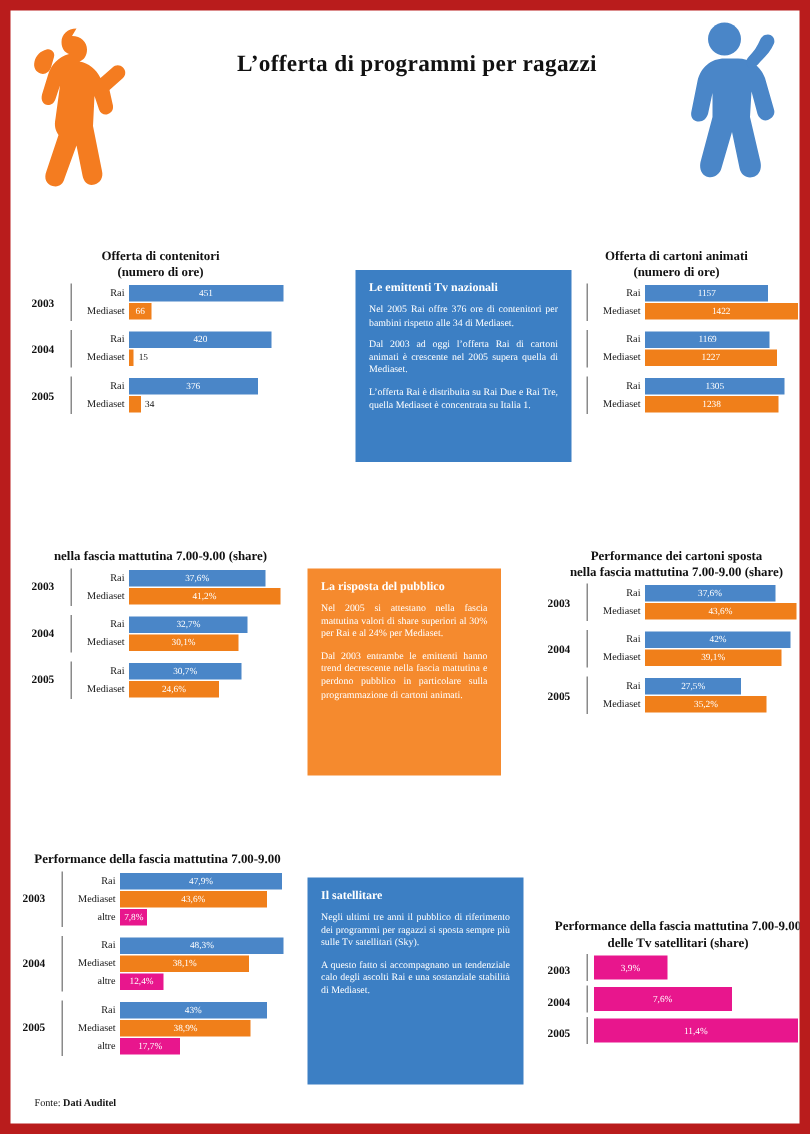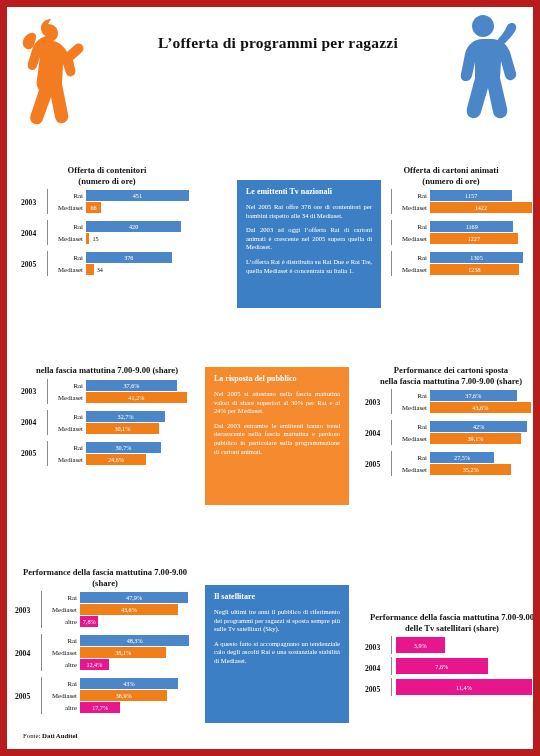--- a/index.html
+++ b/index.html
@@ -435,30 +435,29 @@
                   <span>35,2%</span>
                 </div>
               </div>
           </div>
         </div>
       </div>
 
     </div>
   </div>
 
-  <div class="callout orange" style="left:198px;top:360px;width:144px;height:138px;">
+  <div class="callout orange" style="left:198px;top:372px;width:129px;height:138px;">
     <h4>La risposta del pubblico</h4>
     <p>Nel 2005 si attestano nella fascia mattutina valori di share superiori al 30% per Rai e al 24% per Mediaset.</p>
     <p>Dal 2003 entrambe le emittenti hanno trend decrescente nella fascia mattutina e perdono pubblico in particolare sulla programmazione di cartoni animati.</p>
   </div>
 
   <div class="panel" style="left:8px;top:560px;width:180px;">
     <div class="ch-title">
       <div>Performance della fascia mattutina 7.00-9.00</div>
-      <div>(share)</div>
     </div>
     <div class="plot">
 
       <div class="yeargroup">
         <div class="yr">2003</div>
         <div class="bars">
           <div class="barrow">
             <div class="blabel">Rai</div>
             <div class="btrack">
                 <div class="bar bar-rai" style="width:94%">

